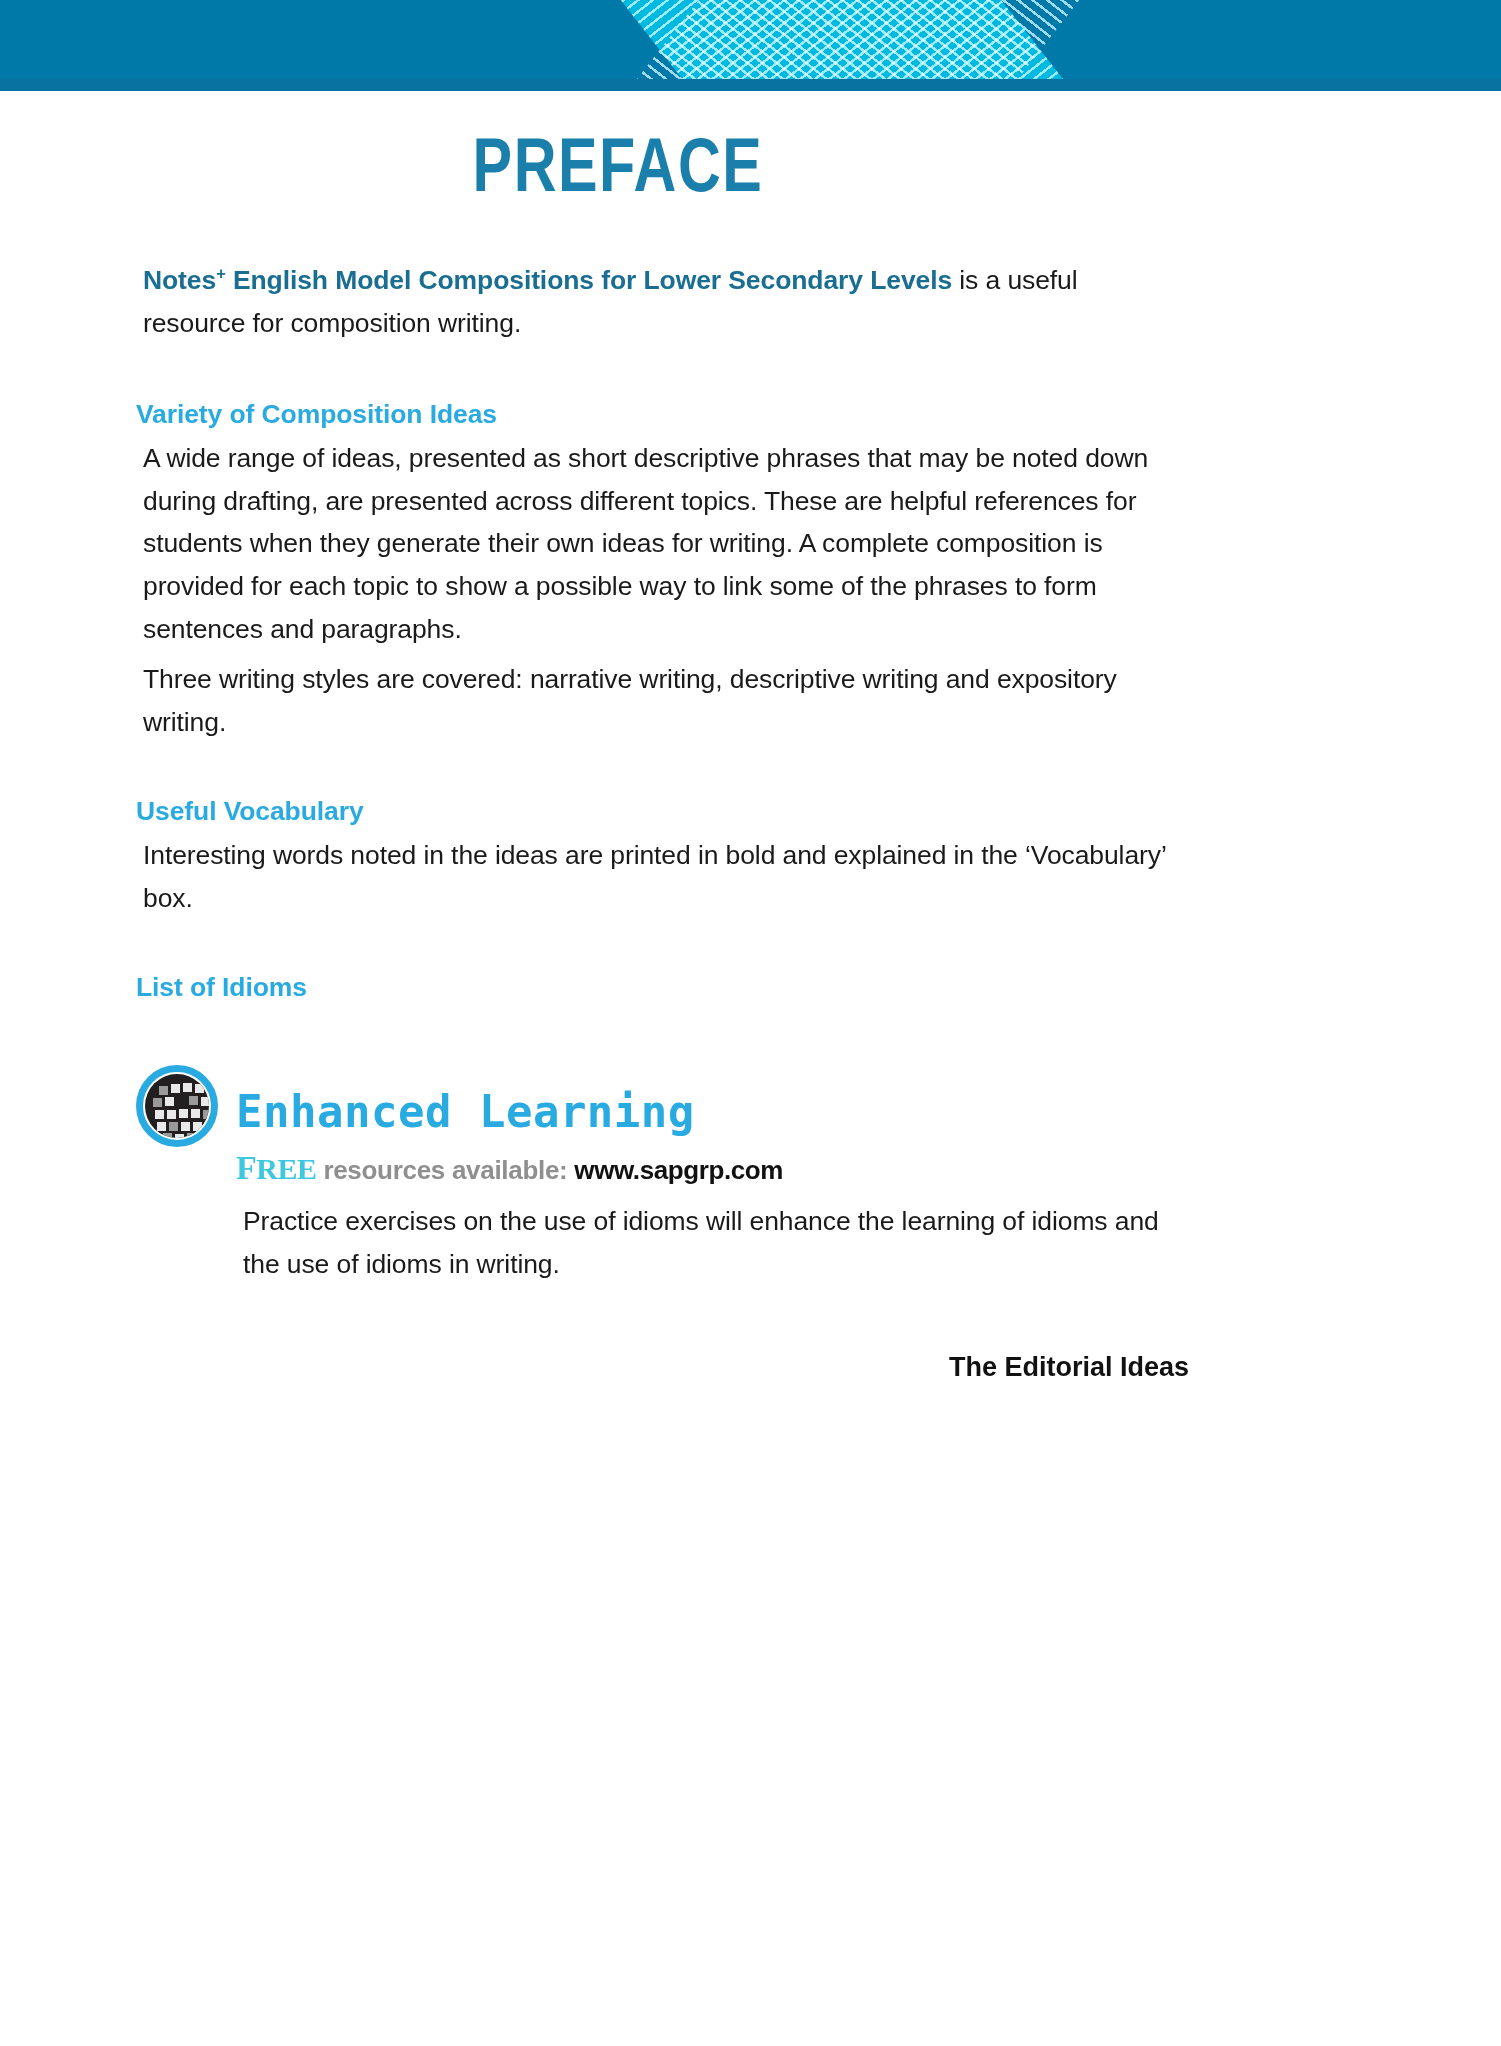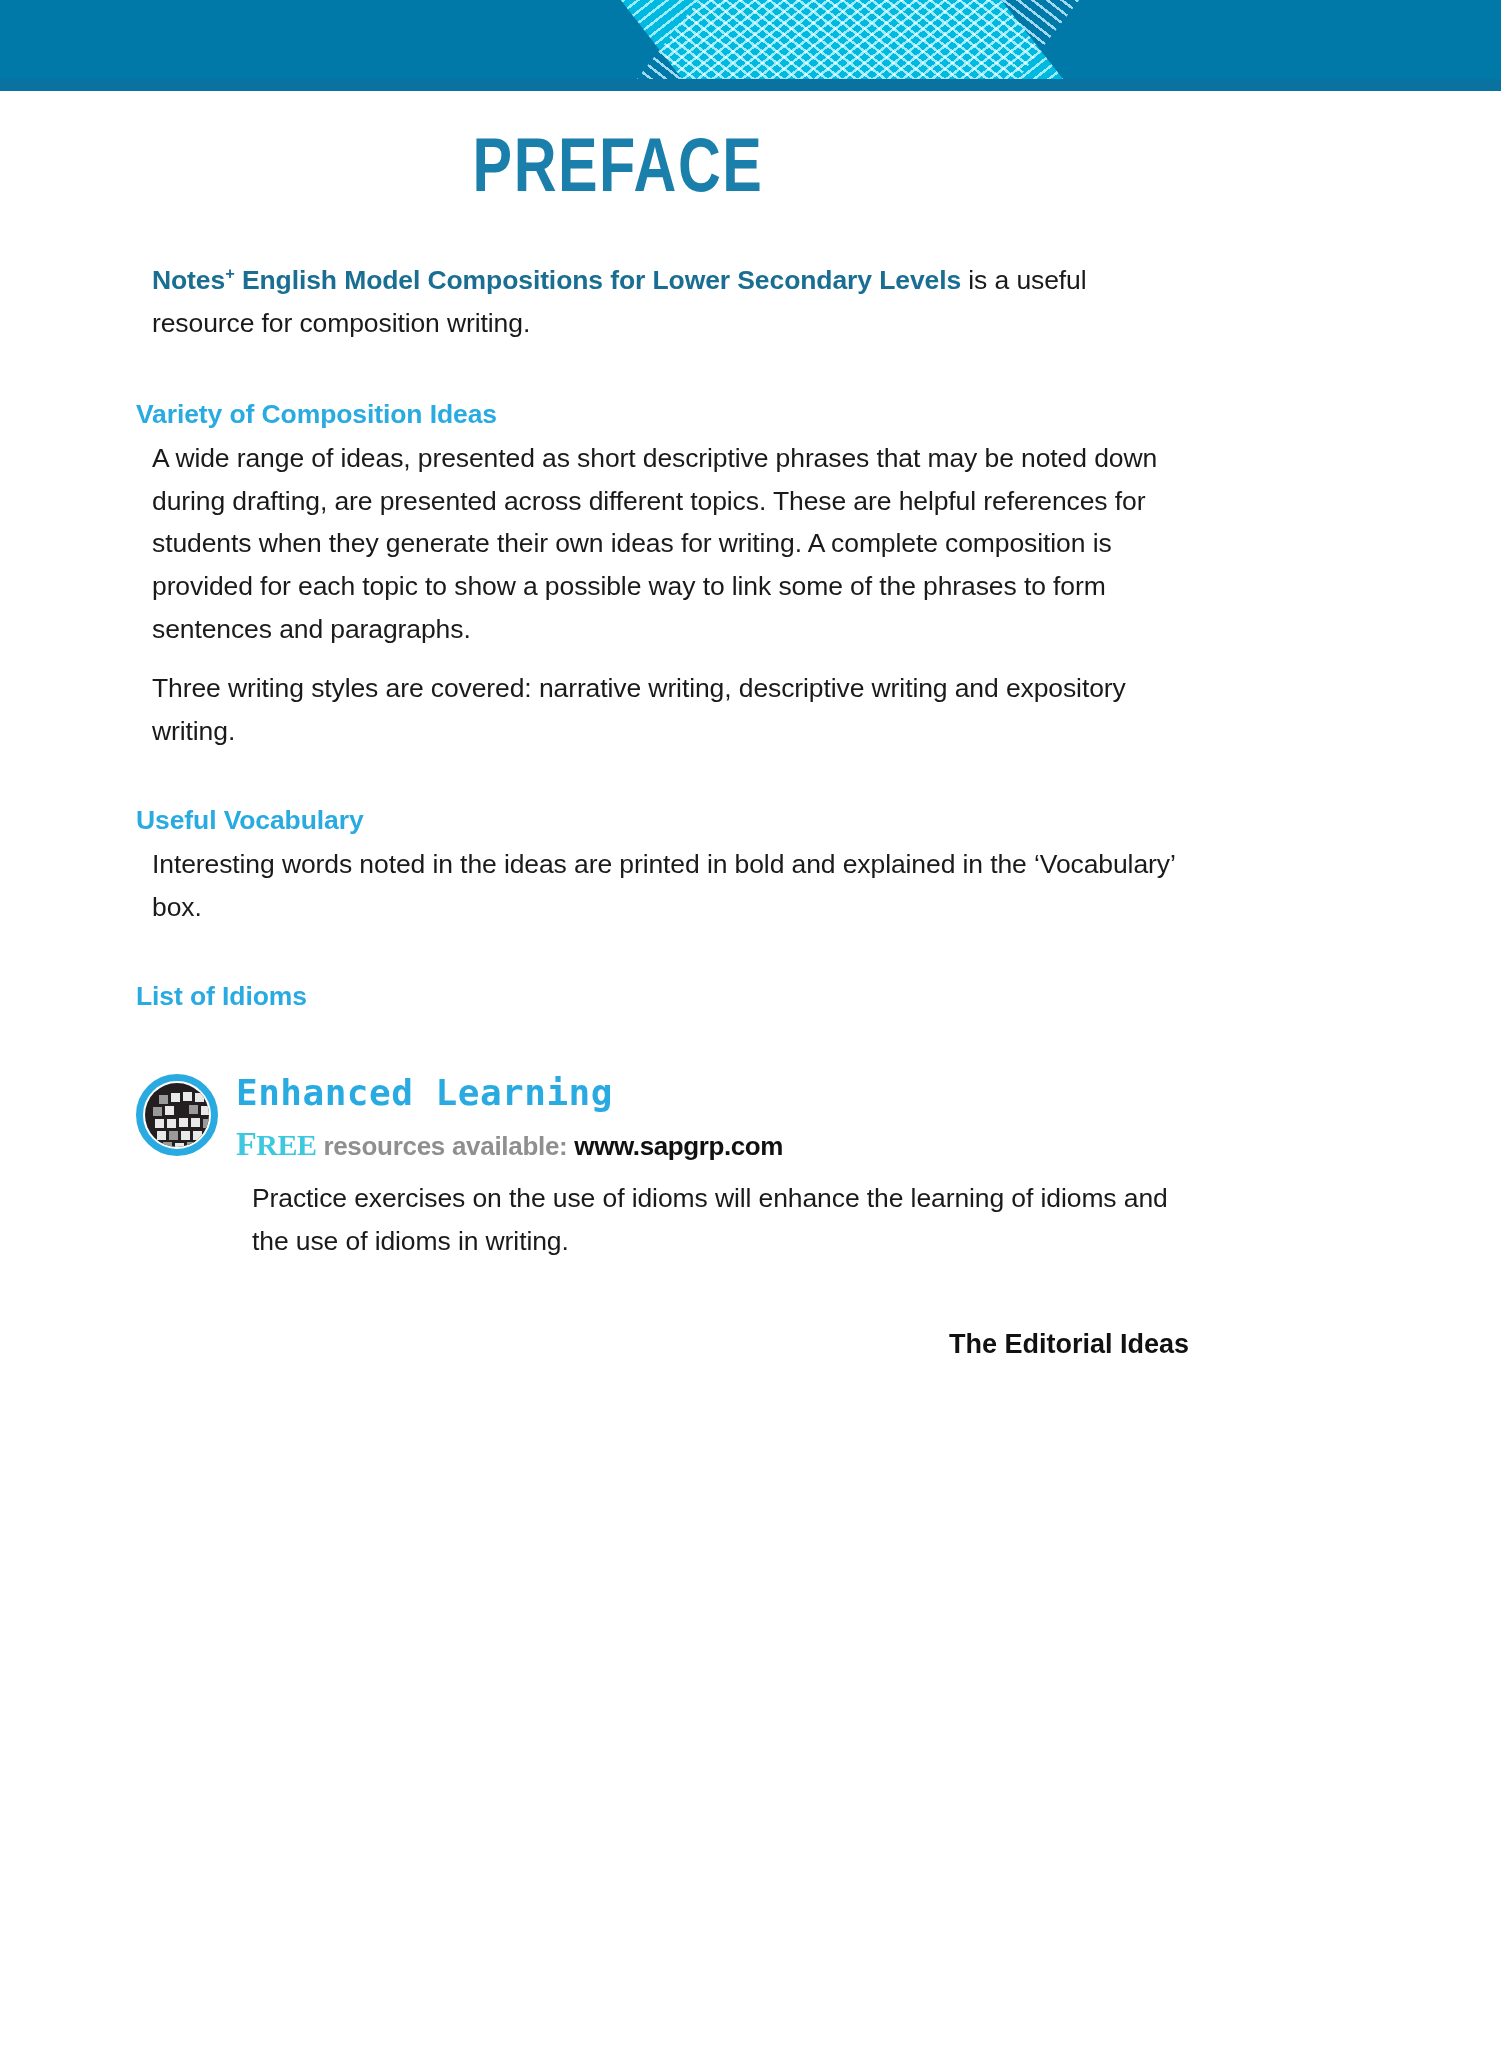--- a/index.html
+++ b/index.html
@@ -92,21 +92,21 @@
 
   .content {
     margin: 0 auto;
     padding-left: 118px;
     padding-right: 105px;
     width: 1278px;
     box-sizing: border-box;
   }
 
   p {
-    margin: 16px;
+    margin: 7px;
     font-size: 26.5px;
     line-height: 1.62;
     color: #1a1a1a;
     letter-spacing: -0.1px;
   }
 
   .intro {
     margin-top: 56px;
   }
   .intro .brand {
@@ -175,25 +175,26 @@
   .promo-badge .blk {
     position: absolute;
     background: #e9e9e9;
   }
   .promo-badge .blk.dim { background: #9a9a9a; }
 
   .promo-words { padding-top: 2px; }
   .promo-title {
     font-family: "DejaVu Sans Mono", "Liberation Mono", monospace;
     font-weight: bold;
-    font-size: 36px;
+    font-size: 44px;
     color: #29abe2;
     letter-spacing: 0.5px;
     line-height: 1.05;
     white-space: nowrap;
+    margin-top: 24px;
   }
   .promo-sub {
     margin-top: 12px;
     font-size: 26px;
     font-weight: bold;
     white-space: nowrap;
     line-height: 1.2;
   }
   .promo-sub .free {
     color: #3dc8e0;

